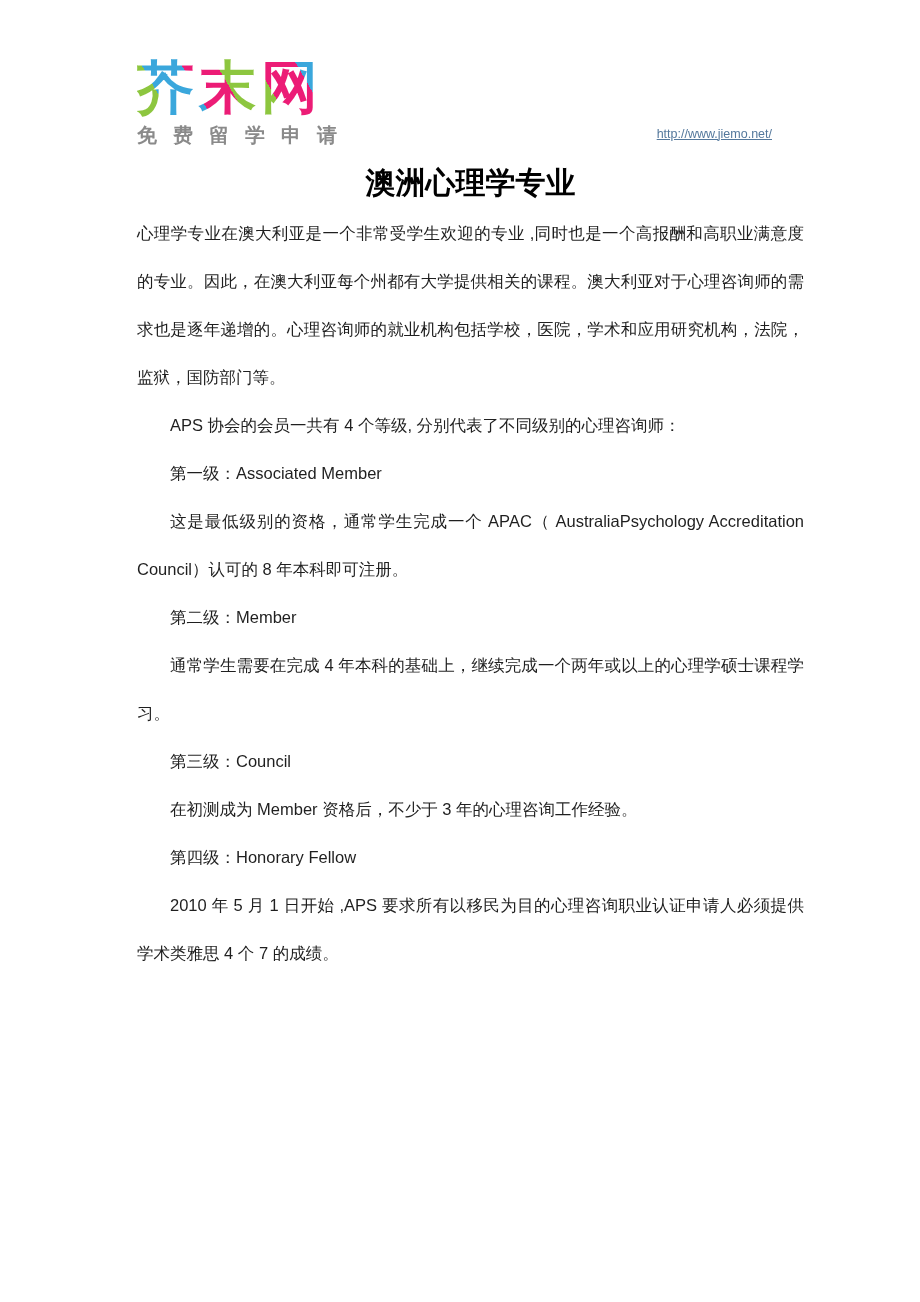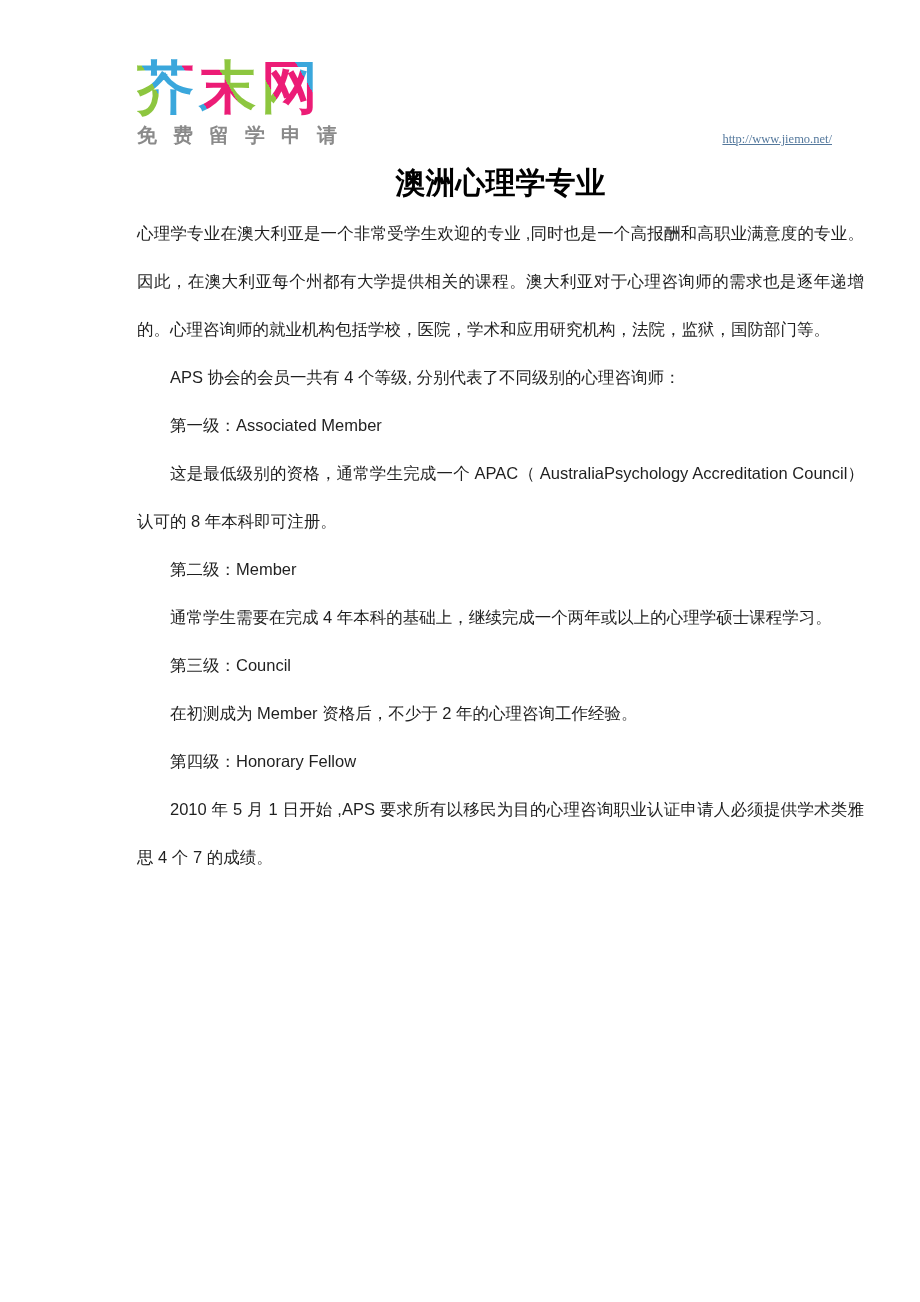--- a/index.html
+++ b/index.html
@@ -13,21 +13,21 @@
   *{margin:0;padding:0;box-sizing:border-box;}
   html,body{background:#ffffff;}
   body{
     width:920px;height:1302px;
     overflow:hidden;
     font-family:"Liberation Sans","DejaVu Sans",sans-serif;
     color:var(--text-color);
   }
   .page{
     width:920px;height:1060px;
-    padding:58px 56px 0 137px;
+    padding:58px 116px 0 137px;
   }
   .doc-header{
     display:flex;
     justify-content:space-between;
     align-items:flex-end;
   }
   .logo-block{display:inline-block;}
   .logo-text{
     font-size:57px;
     font-weight:bold;
@@ -46,27 +46,27 @@
   }
   .logo-subtitle{
     margin-top:4px;
     font-size:20px;
     color:var(--subtitle-gray);
     letter-spacing:16px;
     white-space:nowrap;
     font-weight:bold;
   }
   .site-url{
-    font-family:Liberation Serif, serif;
+    font-family:Liberation Sans, sans-serif;
     font-size:12.5px;
     color:var(--url-color);
     text-decoration:underline;
     text-decoration-thickness:0.5px;
     margin-right:32px;
-    margin-bottom:2px;
+    margin-bottom:8px;
     white-space:nowrap;
   }
   .page-title{
     margin-top:16px;
     text-align:center;
     font-size:30px;
     font-weight:bold;
     color:#000;
     line-height:1.2;
     font-family:Liberation Serif, serif;
@@ -99,18 +99,18 @@
 
   <div class="content">
 
   <p>心理学专业在澳大利亚是一个非常受学生欢迎的专业 ,同时也是一个高报酬和高职业满意度的专业。因此，在澳大利亚每个州都有大学提供相关的课程。澳大利亚对于心理咨询师的需求也是逐年递增的。心理咨询师的就业机构包括学校，医院，学术和应用研究机构，法院，监狱，国防部门等。</p>
       <p class="indent">APS 协会的会员一共有 4 个等级, 分别代表了不同级别的心理咨询师：</p>
       <p class="indent">第一级：Associated Member</p>
       <p class="indent">这是最低级别的资格，通常学生完成一个 APAC（ AustraliaPsychology Accreditation Council）认可的 8 年本科即可注册。</p>
       <p class="indent">第二级：Member</p>
       <p class="indent">通常学生需要在完成 4 年本科的基础上，继续完成一个两年或以上的心理学硕士课程学习。</p>
       <p class="indent">第三级：Council</p>
-      <p class="indent">在初测成为 Member 资格后，不少于 2 年的心理咨询工作经验。</p>
+      <p class="indent">在初测成为 Member 资格后，不少于 3 年的心理咨询工作经验。</p>
       <p class="indent">第四级：Honorary Fellow</p>
       <p class="indent">2010 年 5 月 1 日开始 ,APS 要求所有以移民为目的心理咨询职业认证申请人必须提供学术类雅思 4 个 7 的成绩。</p>
     </div>
 
 </div>
 
 </body></html>

